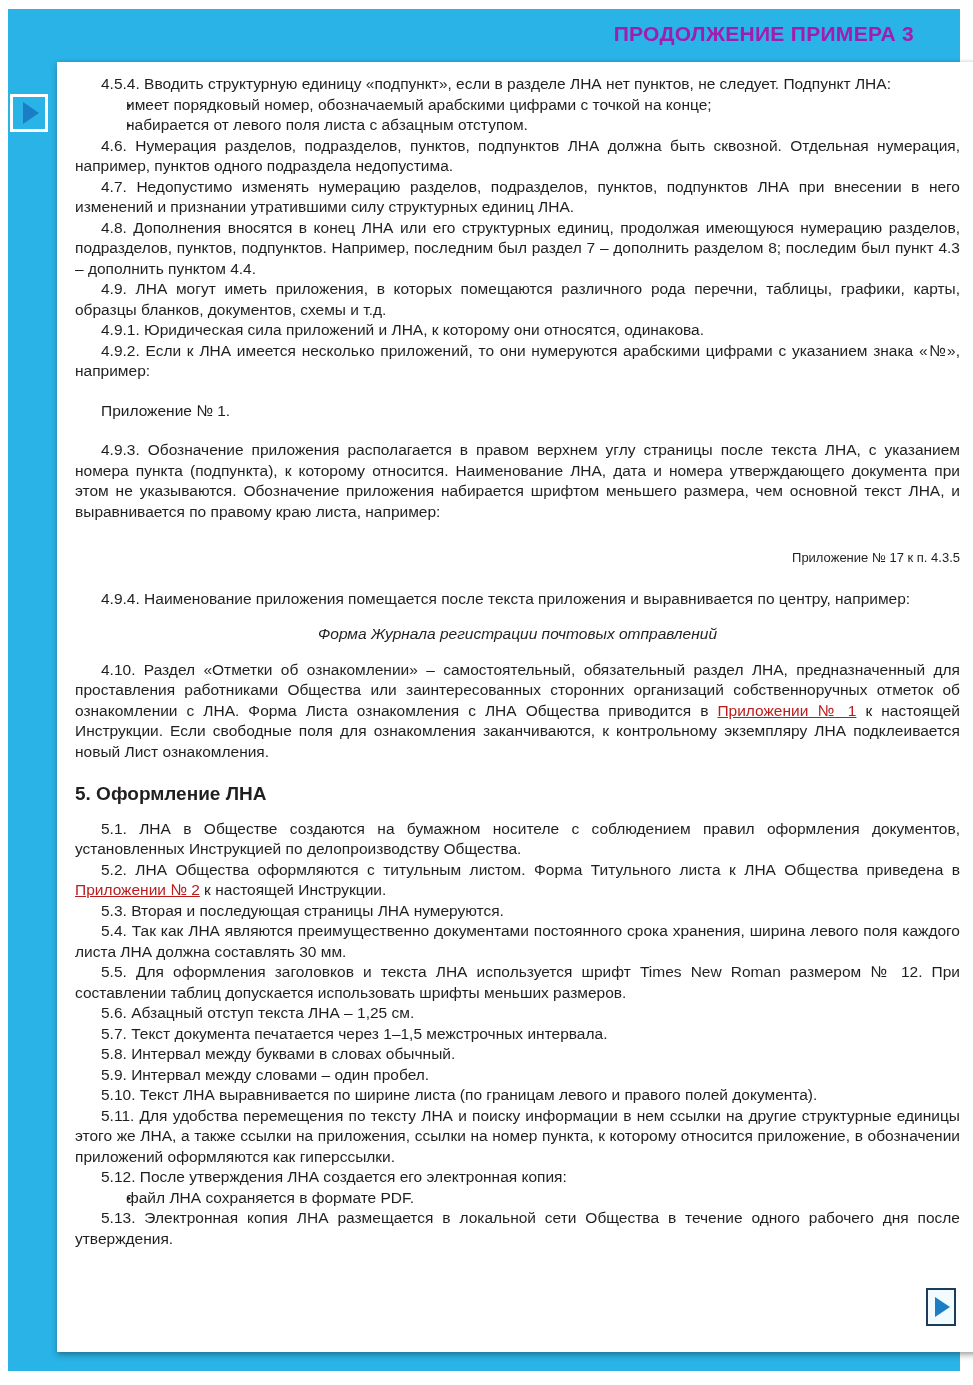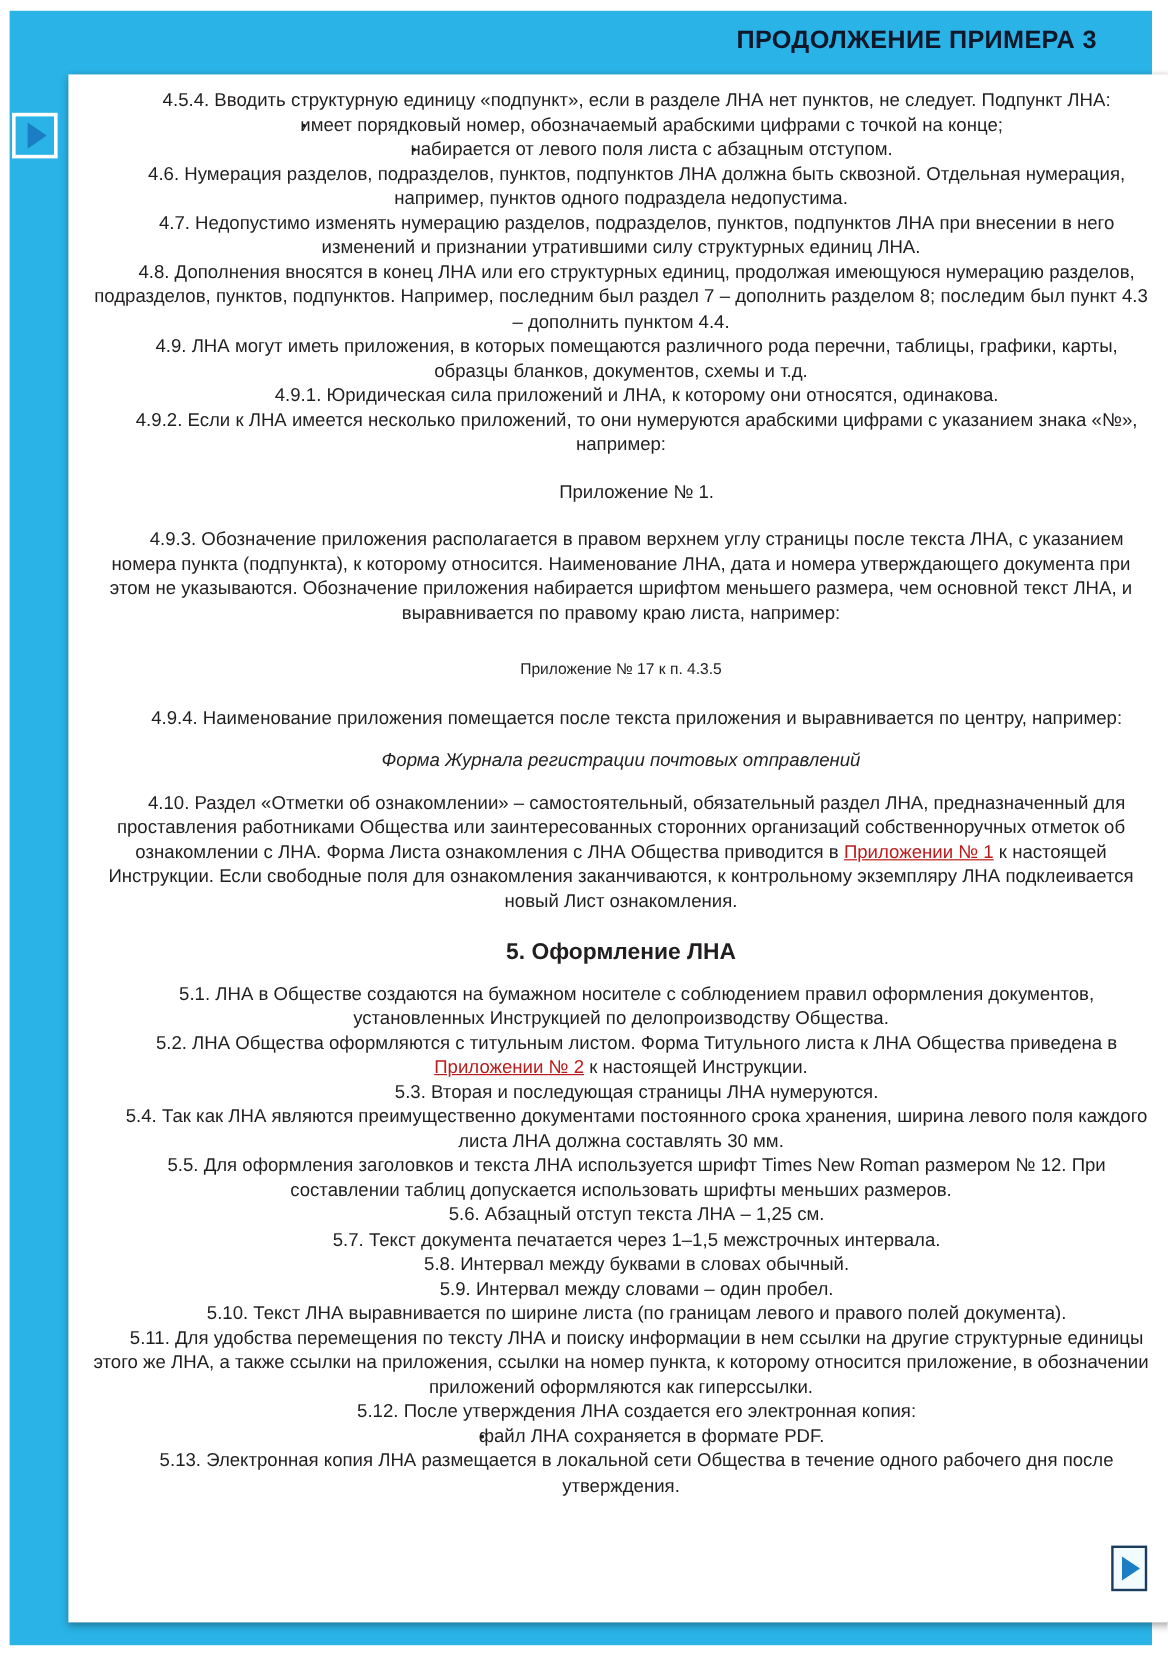--- a/index.html
+++ b/index.html
@@ -10,34 +10,34 @@
   }
   .frame{
     position:absolute;left:8px;top:9px;right:13px;bottom:14px;
     background:#29b3e6;
   }
   .header-banner{
     position:absolute;left:8px;top:9px;right:13px;height:53px;
   }
   .header-title{
     position:absolute;top:13px;right:46px;
-    color:#0f172a;font-size:21px;font-weight:bold;letter-spacing:.3px;
+    color:#a21caf;font-size:21px;font-weight:bold;letter-spacing:.3px;
     white-space:nowrap;
   }
   .page{
     position:absolute;left:57px;top:62px;width:921px;height:1290px;
     background:#ffffff;
     box-shadow:0 3px 6px rgba(30,30,30,.35), 2px 0 4px rgba(30,30,30,.15);
     overflow:hidden;
   }
   .doc{
     position:absolute;left:18px;right:18px;top:12px;bottom:10px;
     color:#211e1f;font-size:15.5px;line-height:20.5px;
   }
-  .doc p{margin:0;text-align:center;}
+  .doc p{margin:0;}
   .p{text-align:justify;text-indent:26px;}
   .bullet{text-align:justify;text-indent:26px;}
   .bm{display:inline-block;width:25px;font-size:11px;vertical-align:1px;}
   .plain{text-indent:26px;margin:19px 0 !important;}
   .noteright{text-align:right;font-size:13px;margin:26px 0 20px 0 !important;}
   .center{text-align:center;margin:15px 0 !important;font-style:italic;}
   .heading{font-weight:bold;font-size:19px;margin:22px 0 14px 0 !important;}
   .lnk{color:#b91c1c;text-decoration:underline;cursor:pointer;}
   
   .nav-left{

